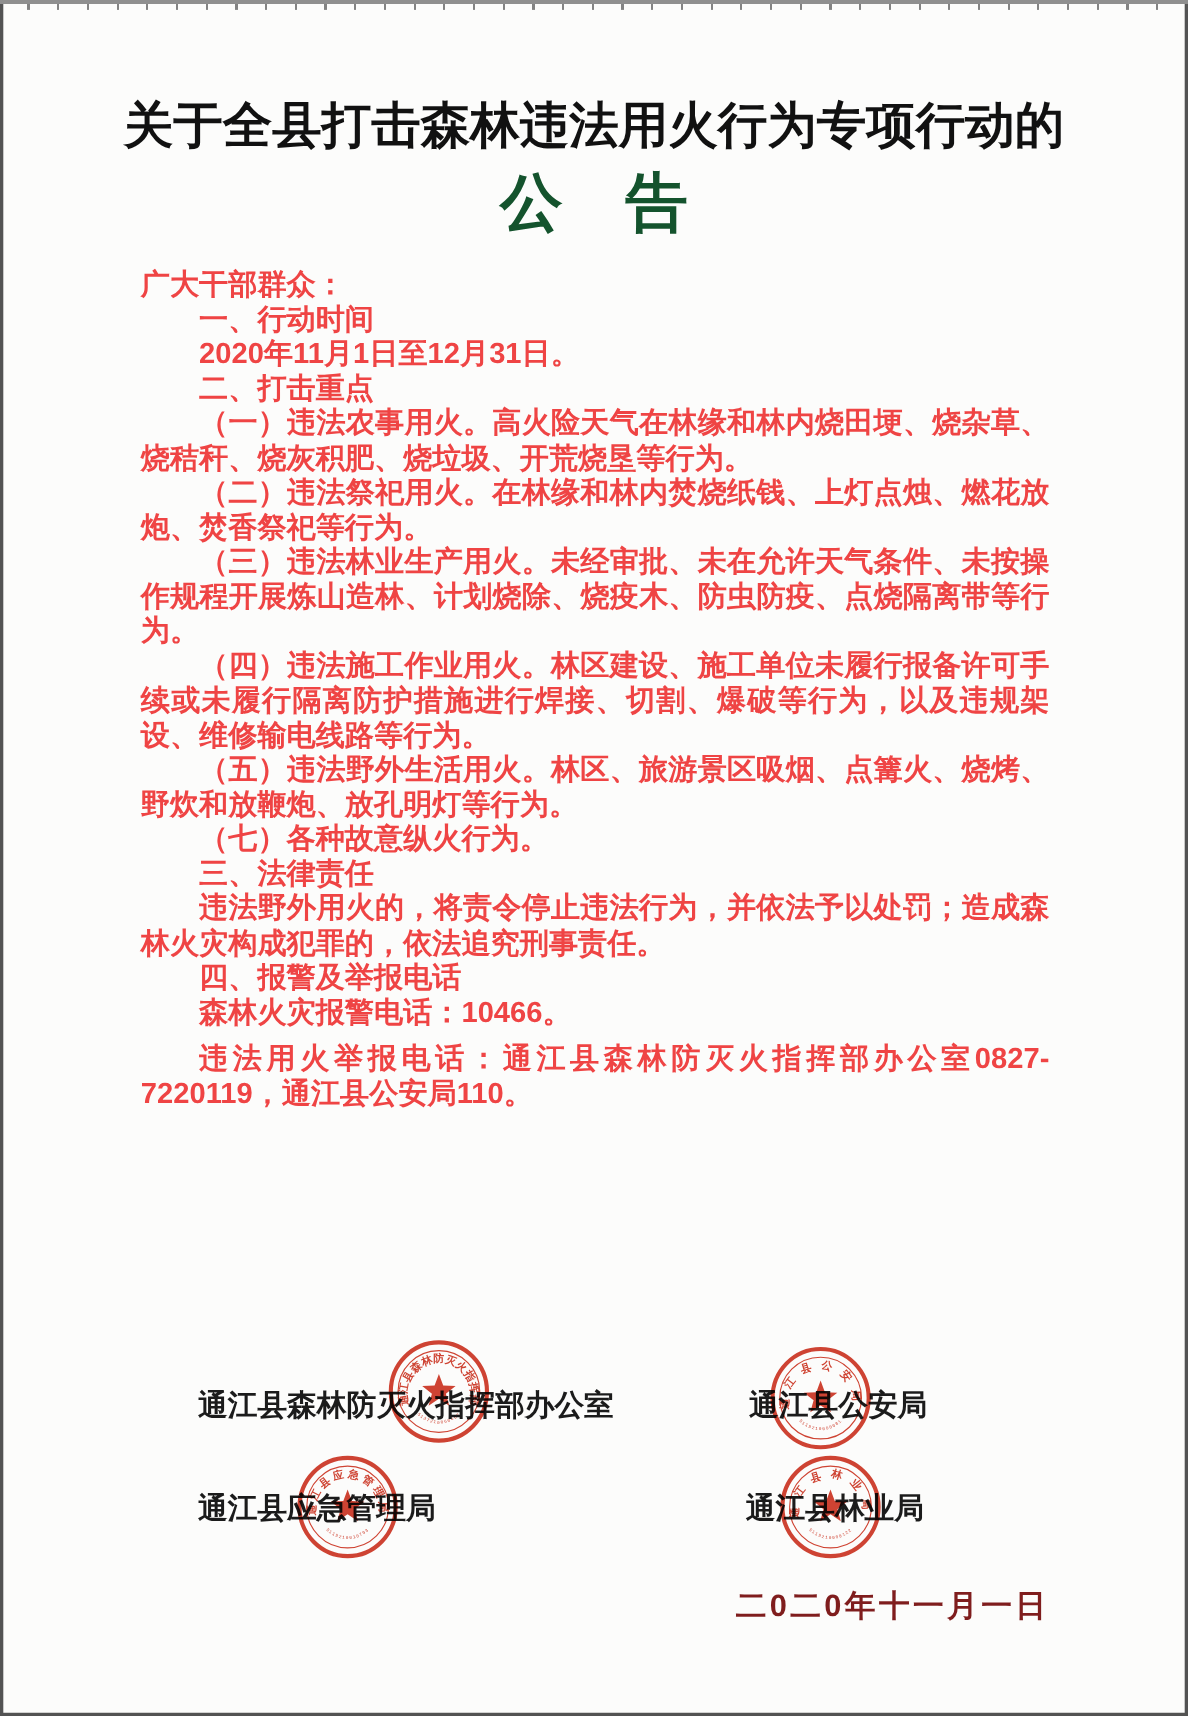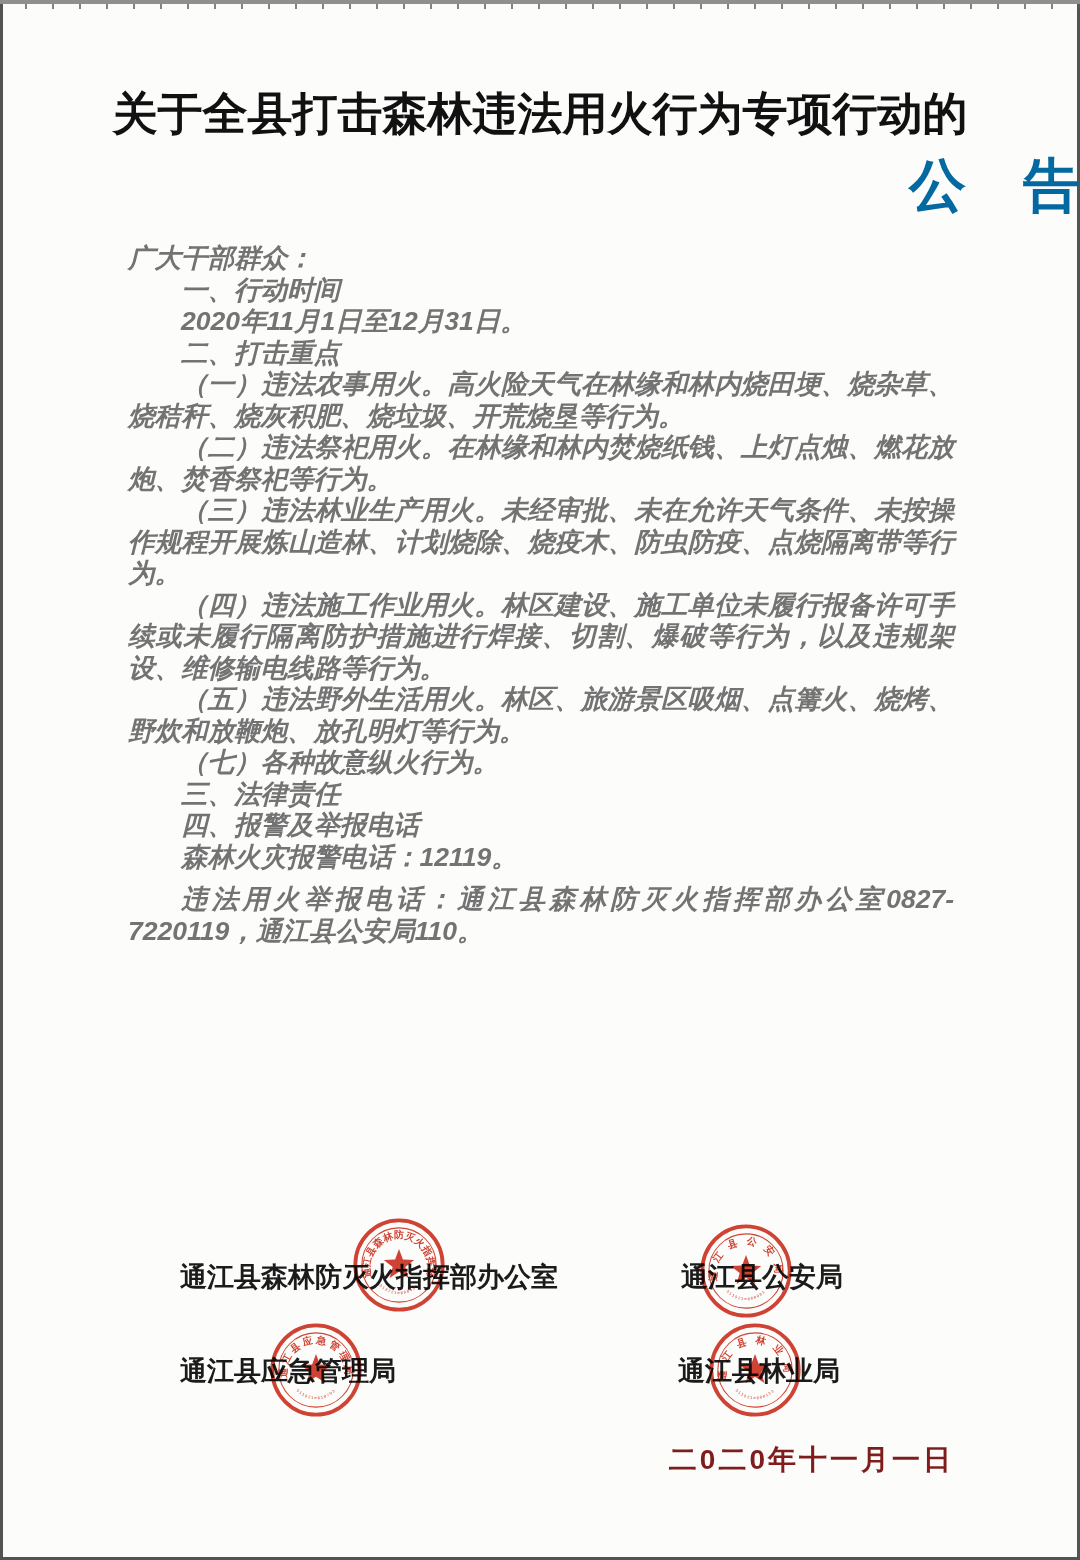--- a/index.html
+++ b/index.html
@@ -28,35 +28,34 @@
     font-family:"Liberation Serif", serif;
     font-weight:900;
     font-size:45px;
     line-height:60px;
     letter-spacing:0px;
     color:#111;
     white-space:nowrap;
   }
   .title2 {
     position:absolute; top:148px; left:0; right:0;
-    text-align:right;
+    text-align:center;
     font-family:"Liberation Serif", serif;
     font-weight:900;
     font-size:57px;
     line-height:76px;
-    color:#0369a1;
+    color:#14532d;
   }
   .body-block {
     position:absolute; left:128px; top:243px; width:826px;
     font-size:26.5px;
     line-height:31.5px;
     font-weight:bold;
     text-align:justify;
-    color:#737373;
-    font-style:italic;
+    color:#ef4444;
   }
   .body-block p { margin:0; text-indent:2em; }
   .body-block p.noindent { text-indent:0; }
   .body-block p.gap { margin-top:11px; }
   .sig-name {
     position:absolute;
     font-size:27px; font-weight:bold; white-space:nowrap; color:#1b1b1b;
   }
   #sig1 { left:180px; top:1259px; }
   #sig2 { left:681px; top:1259px; }
@@ -91,22 +90,23 @@
     <p>一、行动时间</p>
     <p>2020年11月1日至12月31日。</p>
     <p>二、打击重点</p>
     <p>（一）违法农事用火。高火险天气在林缘和林内烧田埂、烧杂草、烧秸秆、烧灰积肥、烧垃圾、开荒烧垦等行为。</p>
     <p>（二）违法祭祀用火。在林缘和林内焚烧纸钱、上灯点烛、燃花放炮、焚香祭祀等行为。</p>
     <p>（三）违法林业生产用火。未经审批、未在允许天气条件、未按操作规程开展炼山造林、计划烧除、烧疫木、防虫防疫、点烧隔离带等行为。</p>
     <p>（四）违法施工作业用火。林区建设、施工单位未履行报备许可手续或未履行隔离防护措施进行焊接、切割、爆破等行为，以及违规架设、维修输电线路等行为。</p>
     <p>（五）违法野外生活用火。林区、旅游景区吸烟、点篝火、烧烤、野炊和放鞭炮、放孔明灯等行为。</p>
     <p>（七）各种故意纵火行为。</p>
     <p>三、法律责任</p>
+    <p>违法野外用火的，将责令停止违法行为，并依法予以处罚；造成森林火灾构成犯罪的，依法追究刑事责任。</p>
     <p>四、报警及举报电话</p>
-    <p>森林火灾报警电话：12119。</p>
+    <p>森林火灾报警电话：10466。</p>
     <p class="gap">违法用火举报电话：通江县森林防灭火指挥部办公室0827-7220119，通江县公安局110。</p>
   </div>
 
   <div class="sig-name" id="sig1">通江县森林防灭火指挥部办公室</div>
   <div class="sig-name" id="sig2">通江县公安局</div>
   <div class="sig-name" id="sig3">通江县应急管理局</div>
   <div class="sig-name" id="sig4">通江县林业局</div>
 
   <div class="seal" id="seal1"><svg viewBox="0 0 100 100" width="100%" height="100%">
         <ellipse cx="50" cy="50" rx="46.5" ry="47.5" fill="none" stroke="#cf3a28" stroke-width="4"></ellipse>

